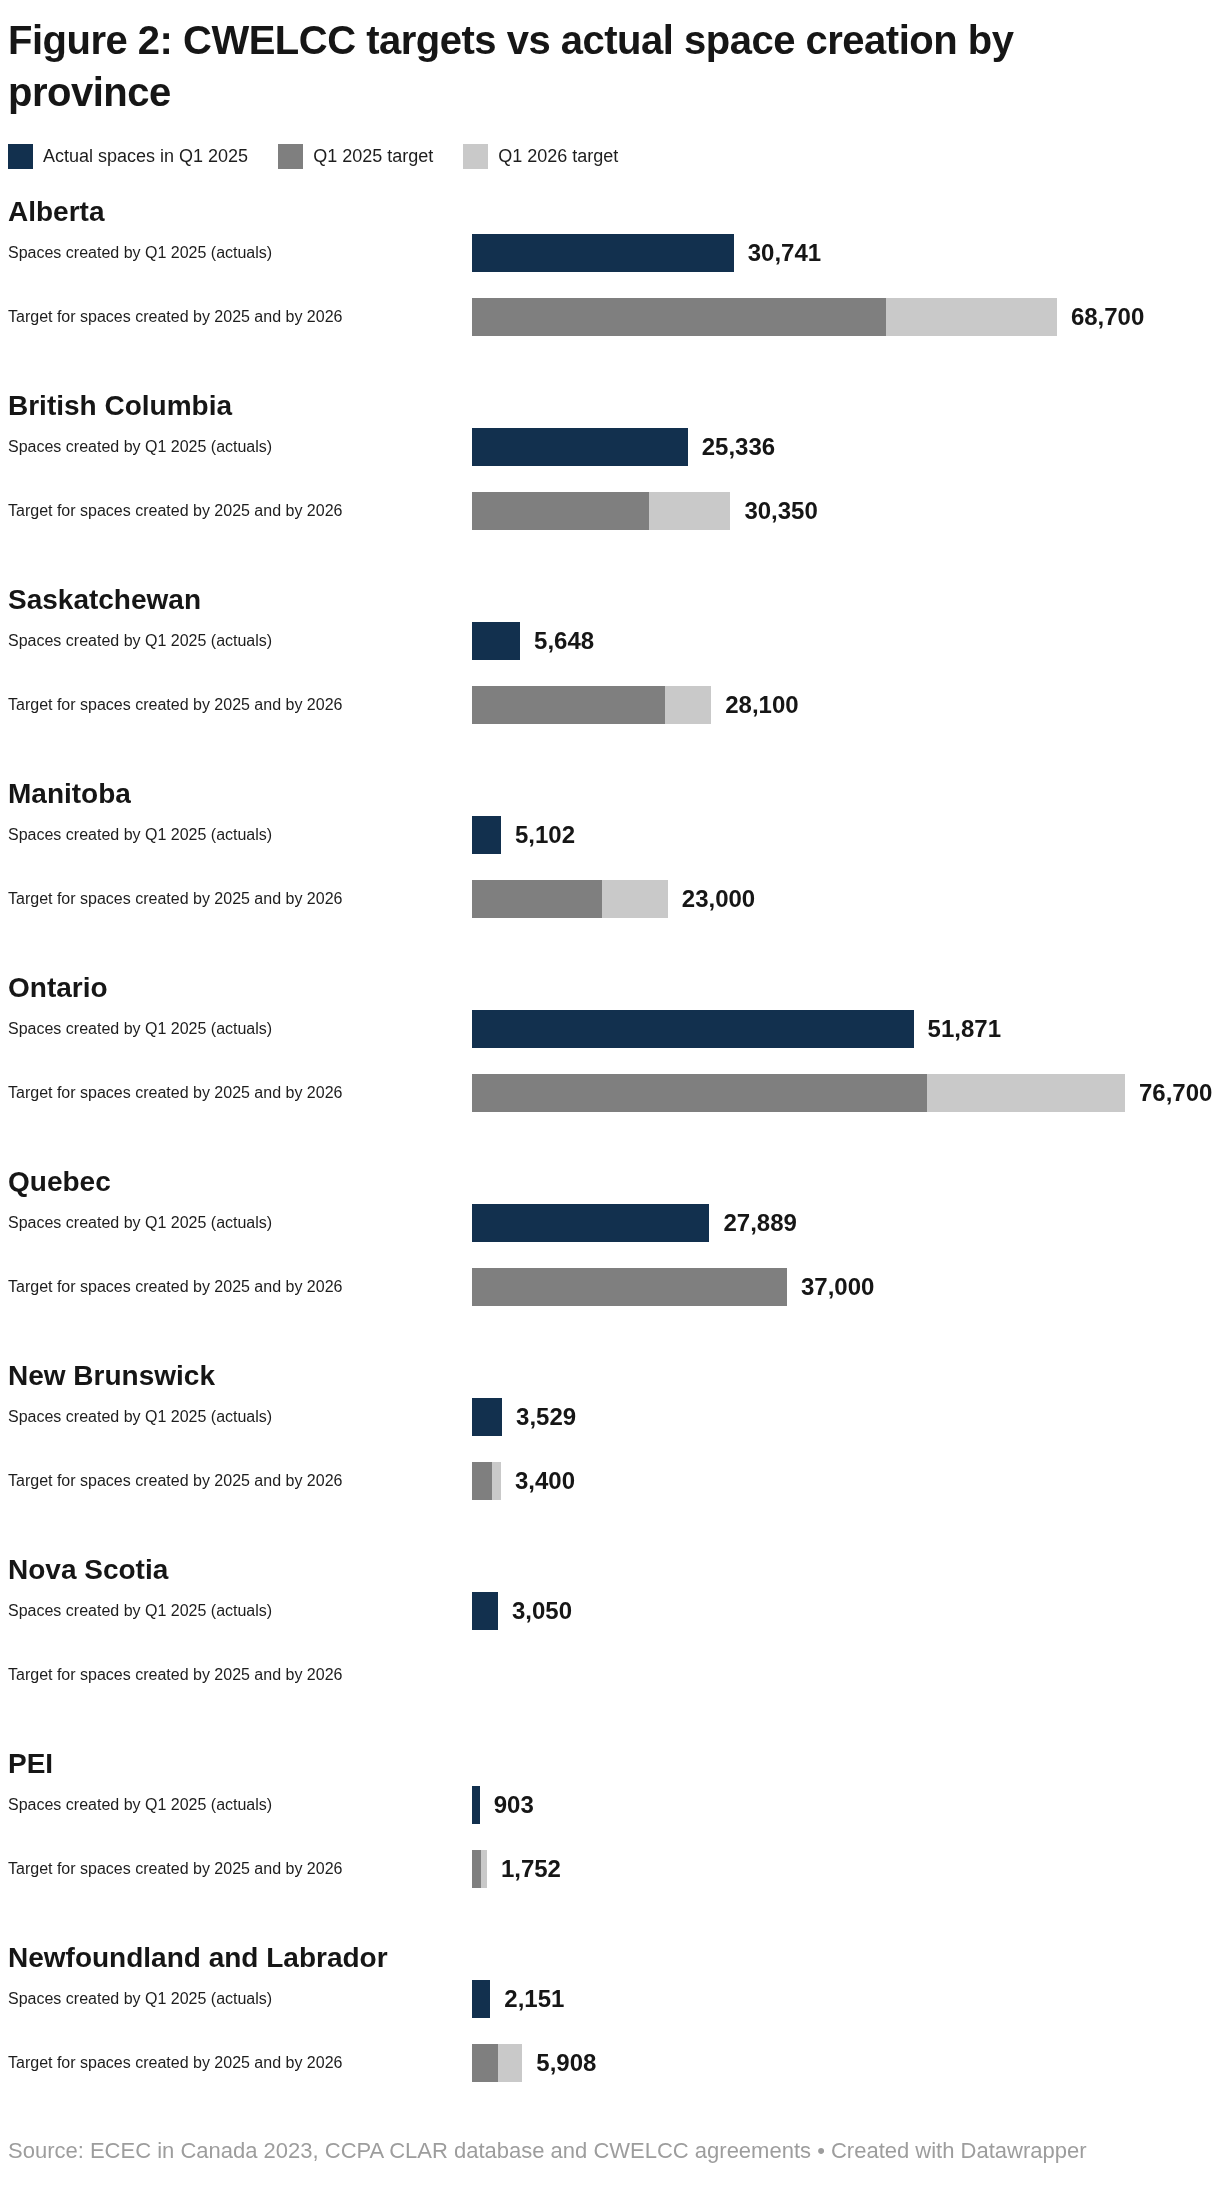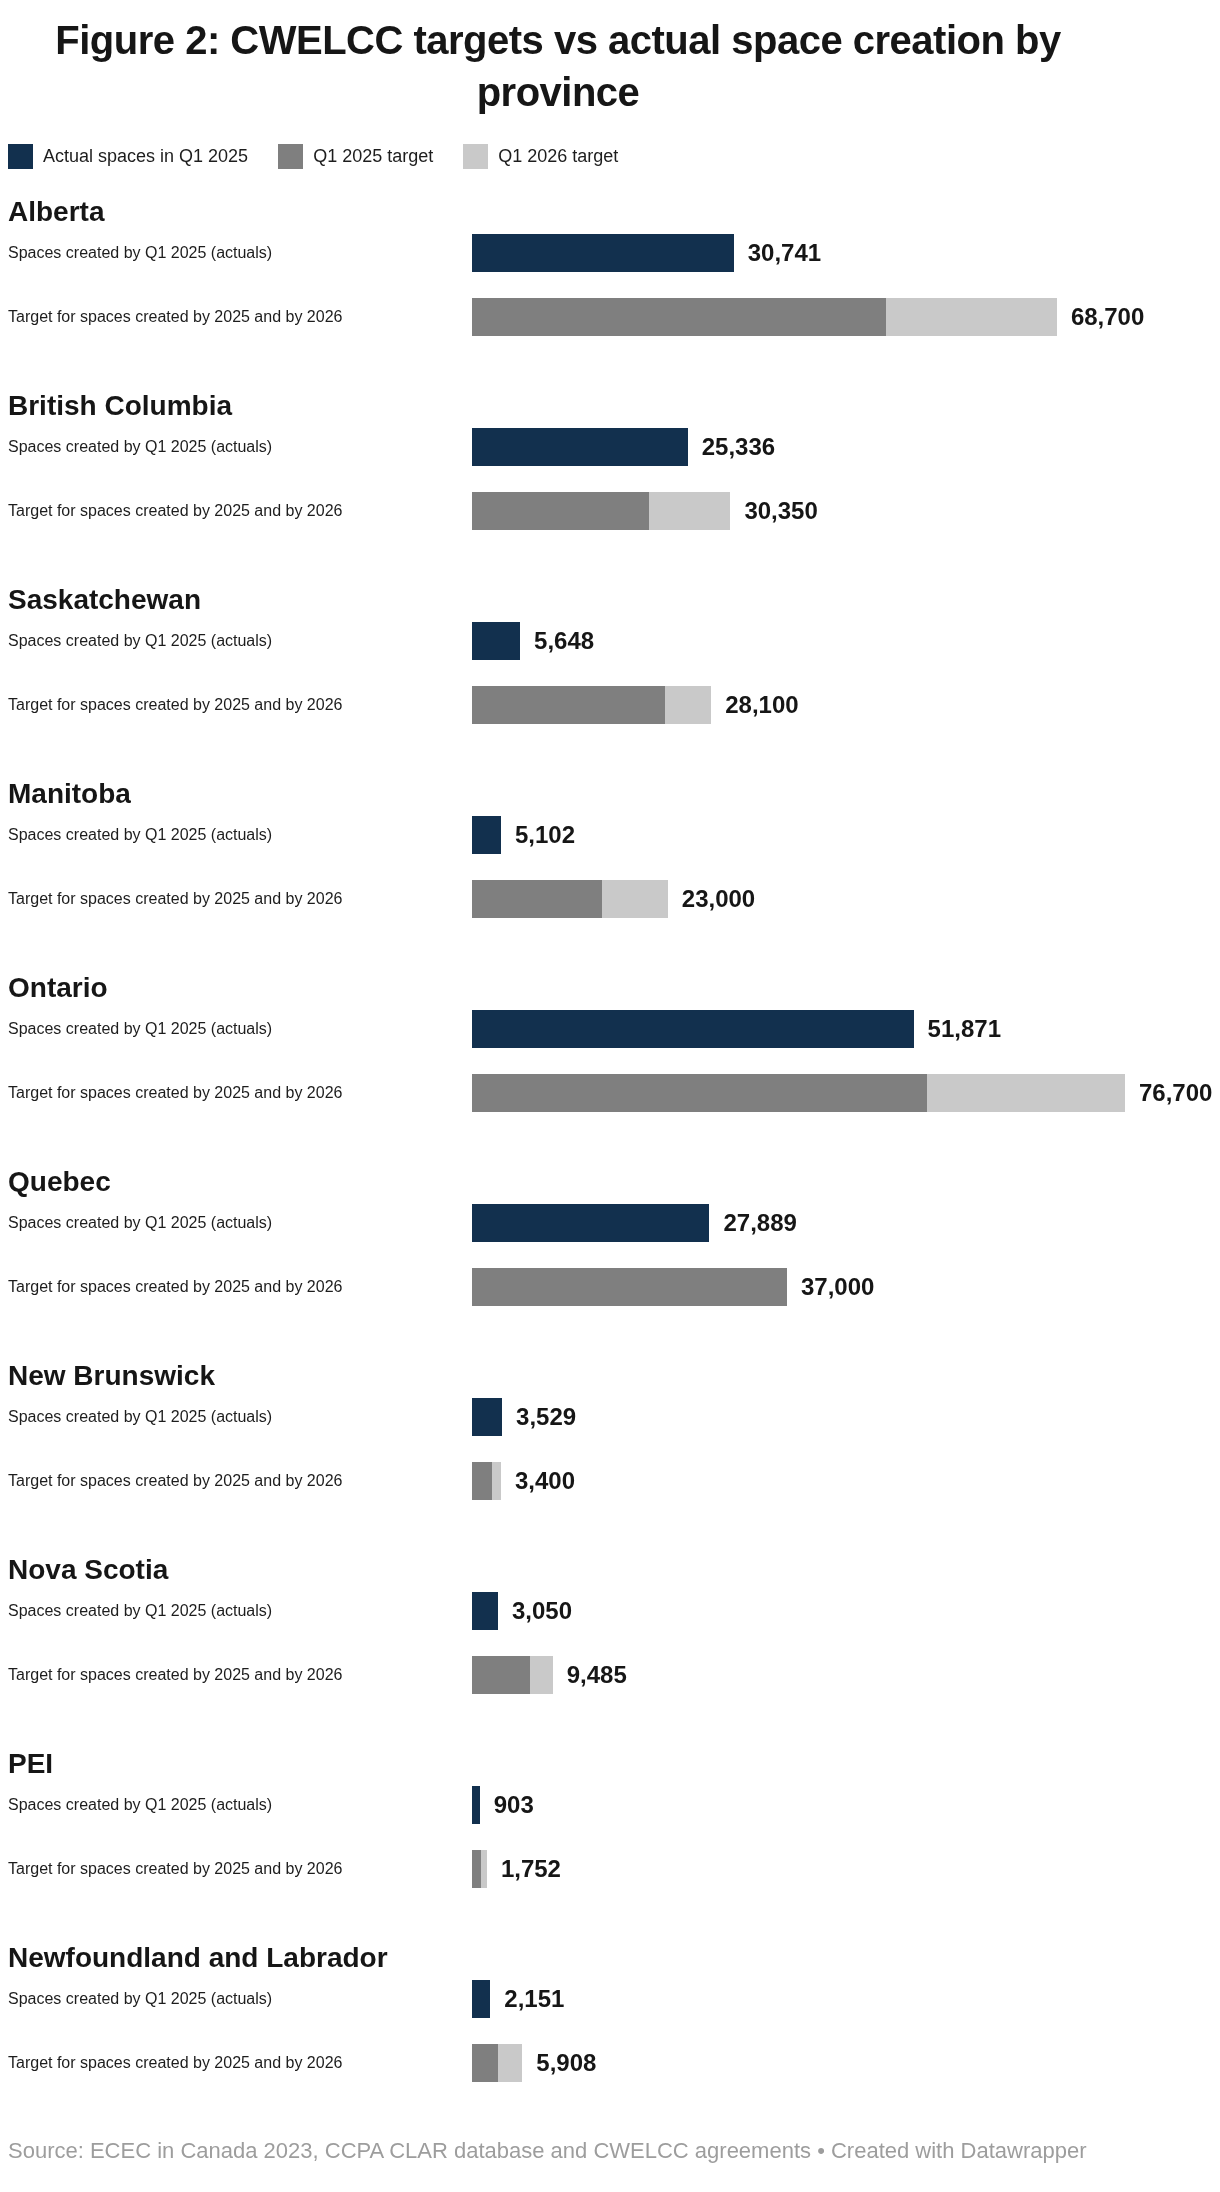--- a/index.html
+++ b/index.html
@@ -4,21 +4,21 @@
 <style>
   html,body{margin:0;padding:0;background:#ffffff;}
   body{
     width:1220px;height:2192px;box-sizing:border-box;overflow:hidden;
     font-family:"Liberation Sans","DejaVu Sans",sans-serif;color:#1a1a1a;
     position:relative;
   }
   .page{padding:14px 8px 0 8px;}
   .chart-title{
     font-size:40px;line-height:52px;font-weight:700;color:#161616;
-    margin:0;max-width:1100px;letter-spacing:-0.5px;text-align:center;
+    margin:0;max-width:1100px;letter-spacing:-0.5px;
   }
   .legend{display:flex;align-items:center;margin-top:26px;}
   .legend-item{display:flex;align-items:center;margin-right:30px;}
   .legend-swatch{width:25px;height:25px;margin-right:10px;flex:none;}
   .legend-label{font-size:18px;color:#1d1d1d;}
   .provinces{margin-top:28px;}
   .province{margin-bottom:43px;}
   .province-name{font-size:28px;line-height:30px;font-weight:700;margin:0 0 7px 0;color:#161616;}
   .row{display:flex;}
   .row-actual{align-items:center;min-height:38px;margin-bottom:14px;}
@@ -217,27 +217,20 @@
     <h3 class="province-name">Nova Scotia</h3>
     <div class="row row-actual">
       <div class="row-label">Spaces created by Q1 2025 (actuals)</div>
       <div class="bar-area">
         <div class="bar-actual" style="width: 25.9668px;"></div>
         <span class="value">3,050</span>
       </div>
     </div>
     <div class="row row-target">
       <div class="row-label">Target for spaces created by 2025 and by 2026</div>
-      <div class="bar-area">
-        <div class="bar-stack">
-          <div class="seg seg-2025" style="width: 57.8931px;"></div>
-          <div class="seg seg-2026" style="width: 22.8593px;"></div>
-        </div>
-        <span class="value">9,485</span>
-      </div>
     </div>
   </section>
 
   <section class="province">
     <h3 class="province-name">PEI</h3>
     <div class="row row-actual">
       <div class="row-label">Spaces created by Q1 2025 (actuals)</div>
       <div class="bar-area">
         <div class="bar-actual" style="width: 7.68786px;"></div>
         <span class="value">903</span>

